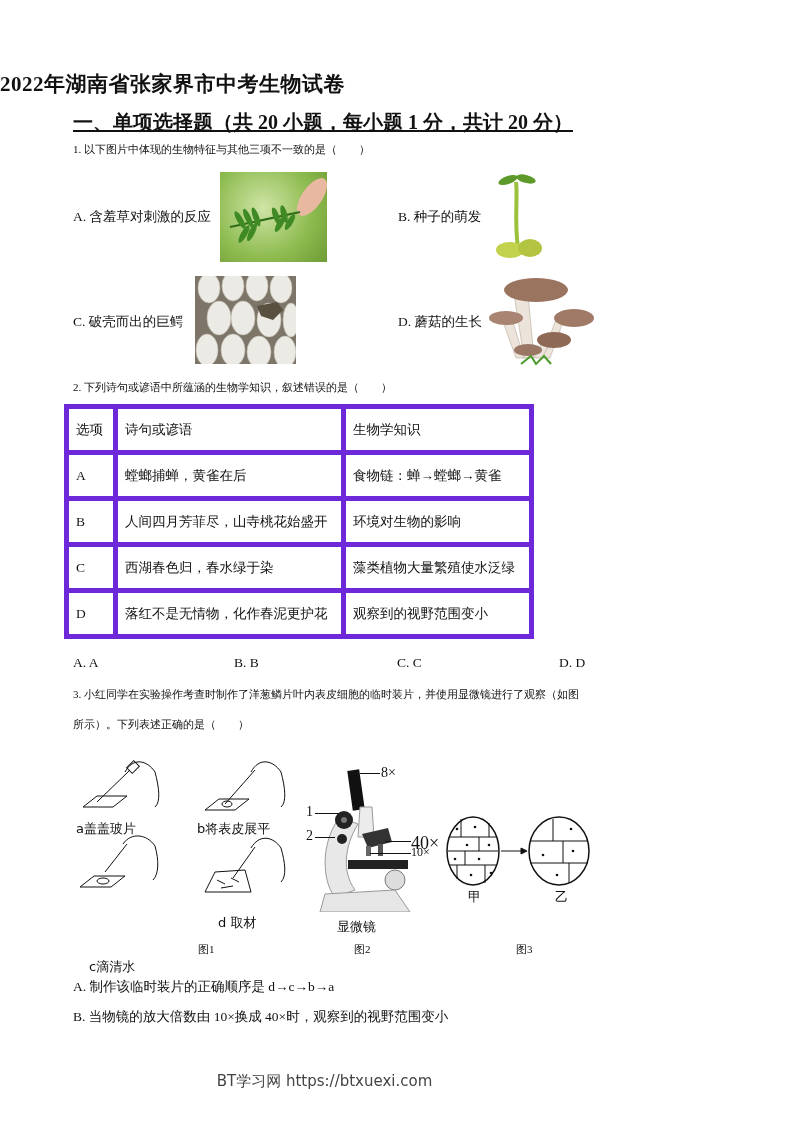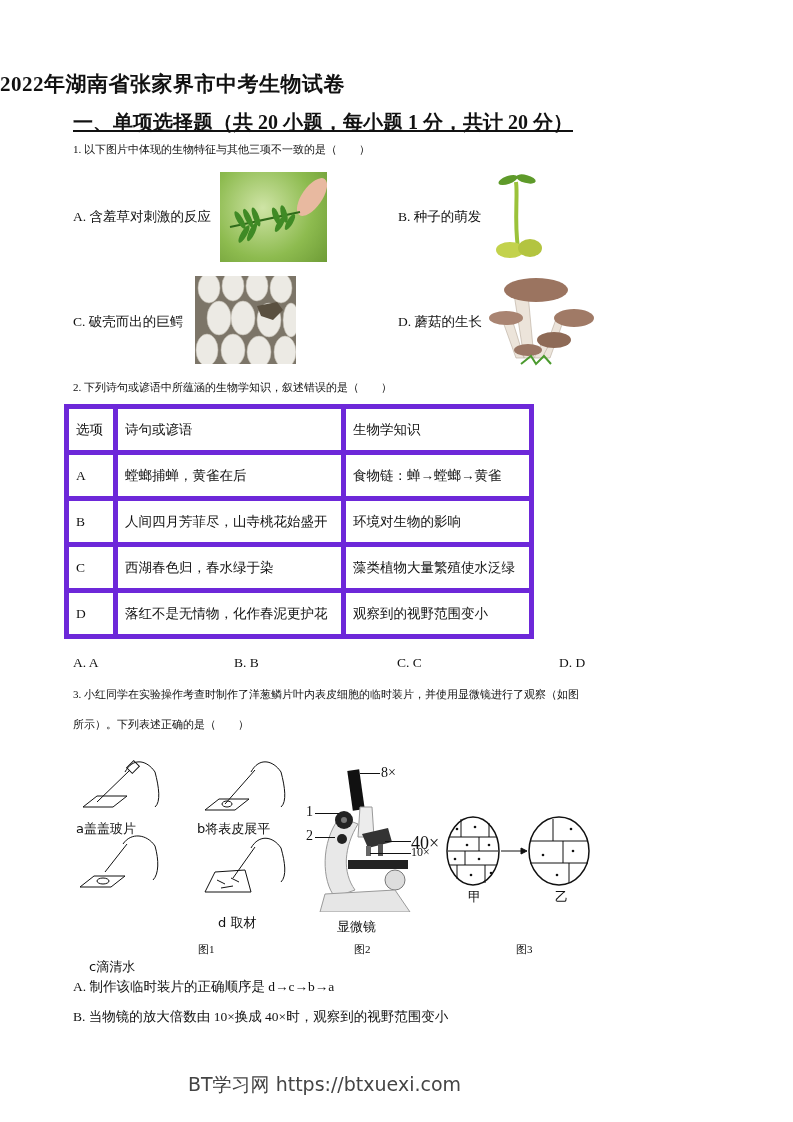--- a/index.html
+++ b/index.html
@@ -10,21 +10,21 @@
   .section{left:73px;top:109px;font-size:20px;font-weight:bold;text-decoration:underline;}
   .q{font-size:11px;}
   .opt{font-size:13.5px;}
   table.qt{position:absolute;left:64px;top:404px;border-collapse:collapse;font-size:13.5px;}
   table.qt td{border:5px solid #6d28d9;height:41px;padding:0 7px;vertical-align:middle;}
   table.qt td.c0{width:30px;}
   table.qt td.c1{width:209px;}
   table.qt td.c2{width:169px;margin-left:20px;}
   .pic{position:absolute;overflow:hidden;}
   .lbl{font-family:"DejaVu Sans",sans-serif;font-size:13px;}
-  .footer{left:0;width:649px;top:1072px;text-align:center;font-family:"DejaVu Sans",sans-serif;font-size:19px;color:#444;}
+  .footer{left:0;width:649px;top:1072px;text-align:center;font-family:"DejaVu Sans",sans-serif;font-size:15px;color:#444;}
 </style>
 </head>
 <body>
 
 <div class="abs title">2022年湖南省张家界市中考生物试卷</div>
 <div class="abs section">一、单项选择题（共 20 小题，每小题 1 分，共计 20 分）</div>
 
 <div class="abs q" style="left:73px;top:142px;">1. 以下图片中体现的生物特征与其他三项不一致的是（　　）</div>
 
 <div class="abs opt" style="left:73px;top:208px;">A. 含羞草对刺激的反应</div>

